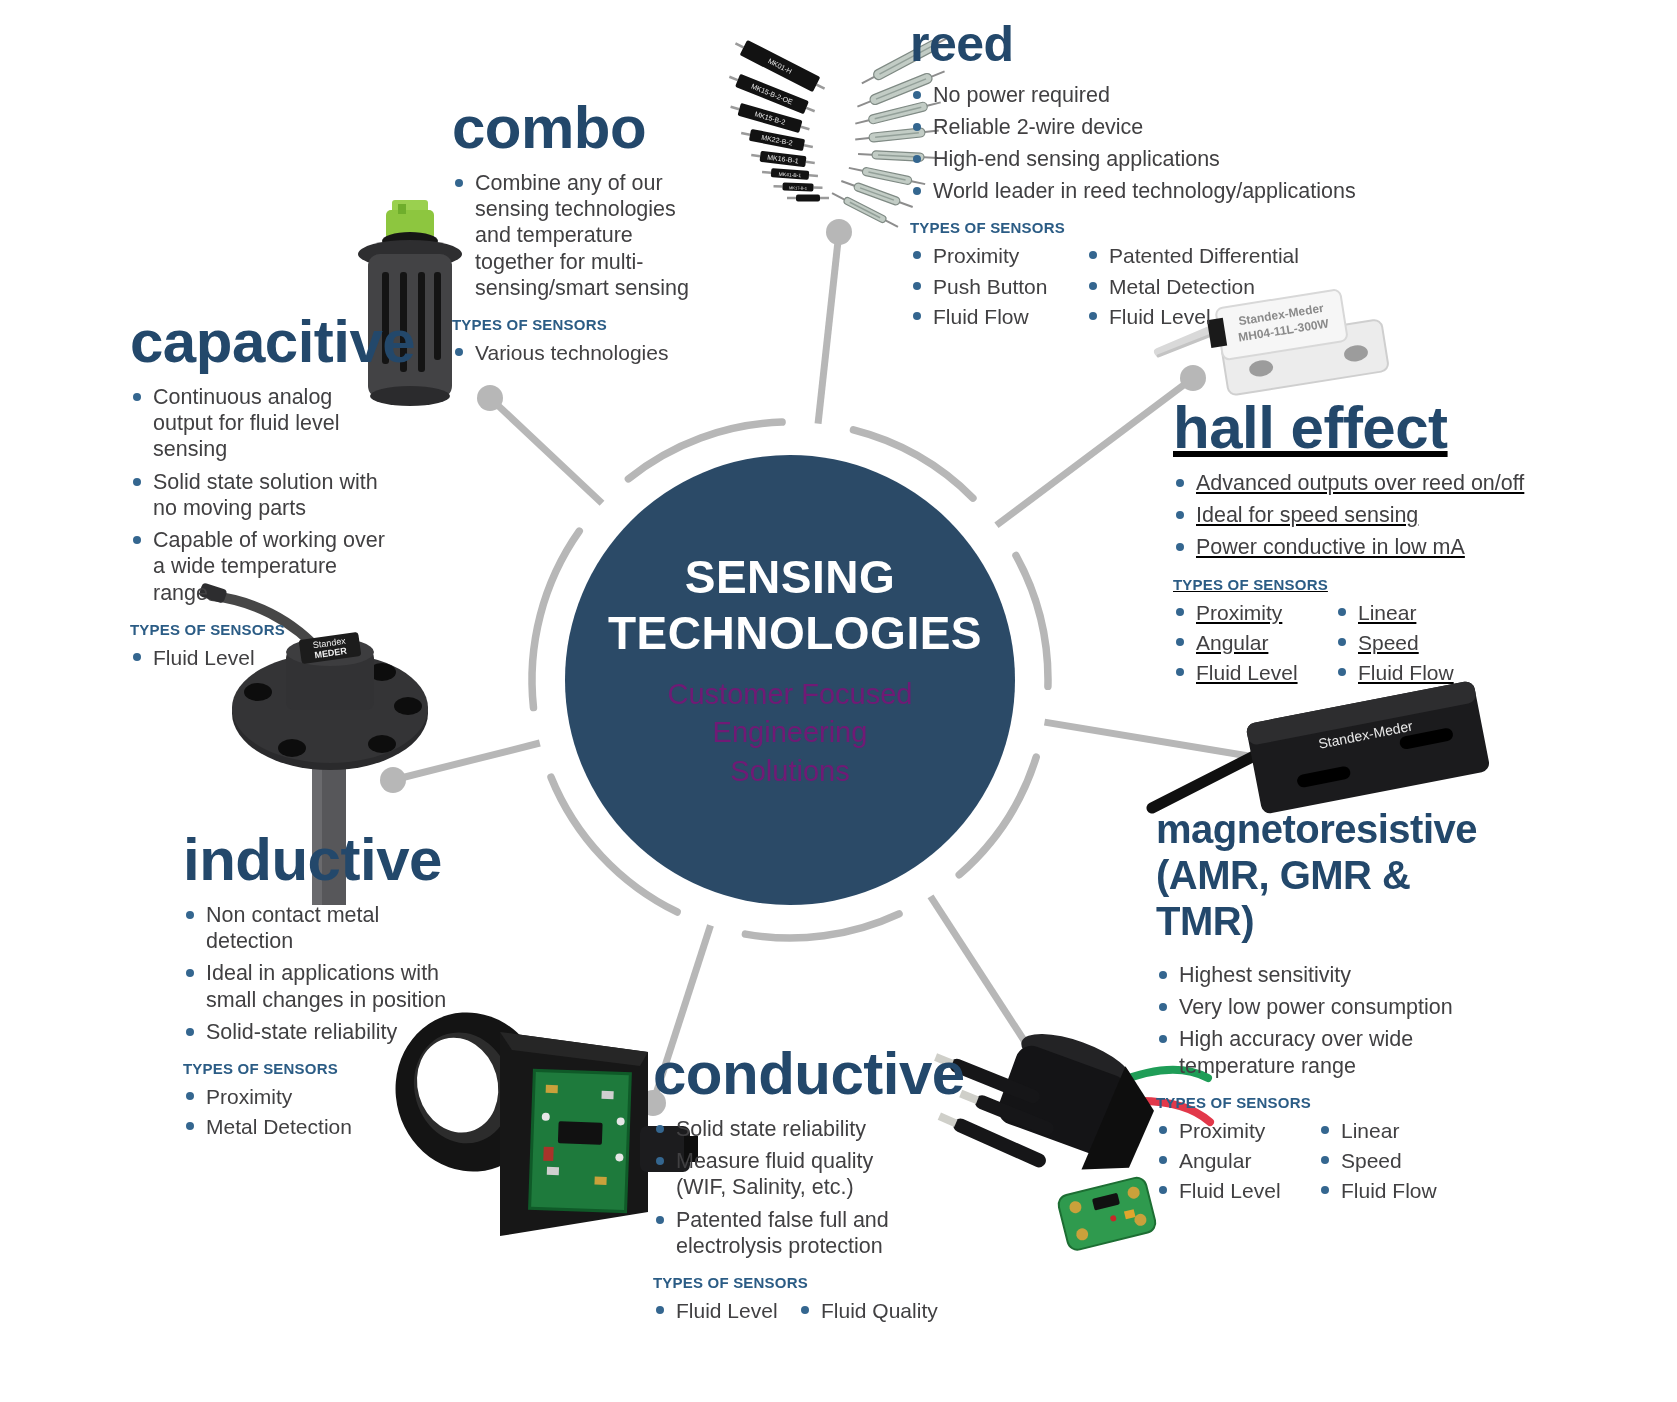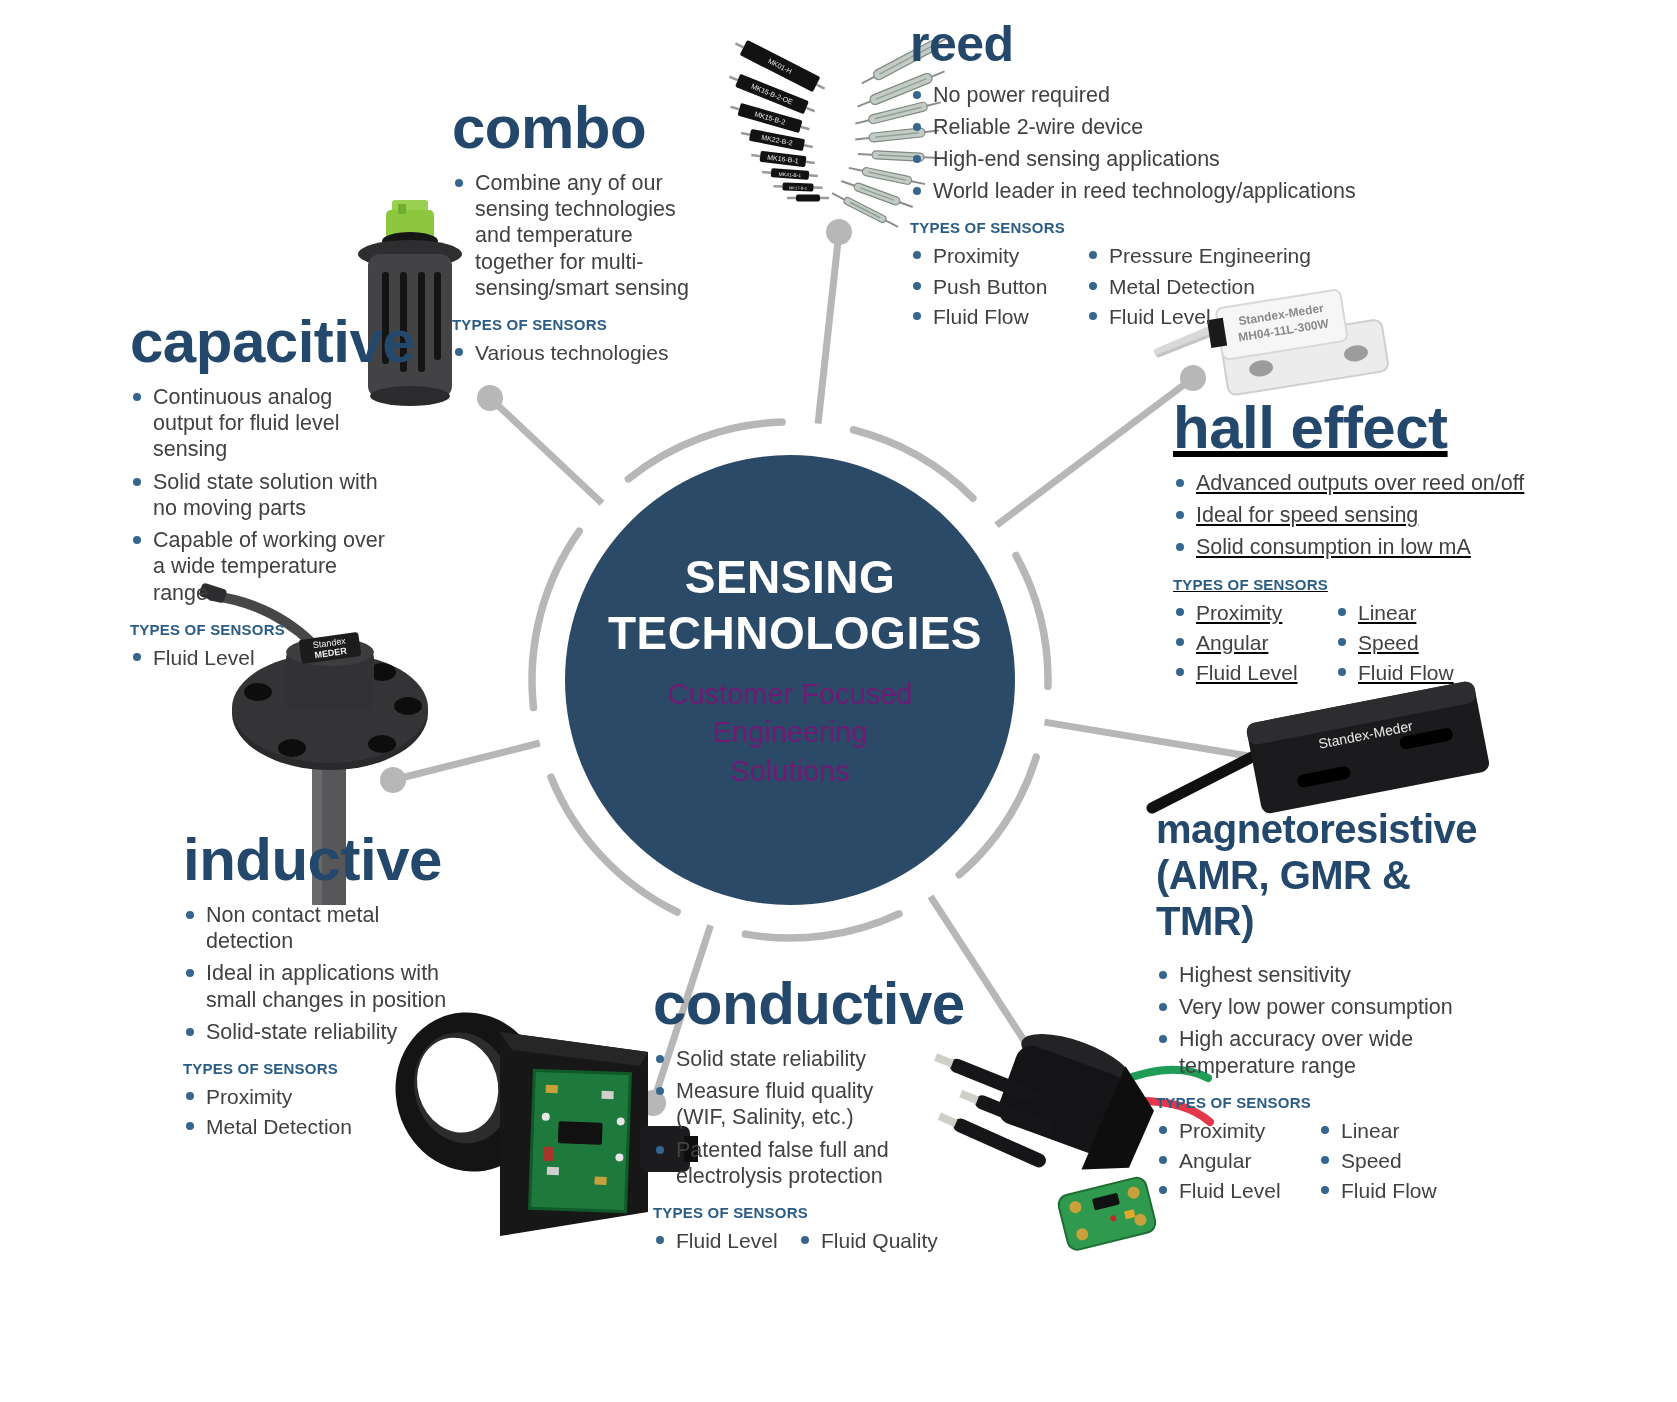--- a/index.html
+++ b/index.html
@@ -308,21 +308,21 @@
       <li>World leader in reed technology/applications</li>
     </ul>
     <div class="types-head">TYPES OF SENSORS</div>
     <div class="types-cols">
       <ul class="types" style="width:176px;">
         <li>Proximity</li>
         <li>Push Button</li>
         <li>Fluid Flow</li>
       </ul>
       <ul class="types">
-        <li>Pressure Engineering</li>
+        <li>Patented Differential</li>
         <li>Metal Detection</li>
         <li>Fluid Level</li>
       </ul>
     </div>
   </div>
 
   <div class="section" style="left:130px;top:310px;width:280px;">
     <div class="sec-title">capacitive</div>
     <ul class="bullets" style="width:256px;">
       <li>Continuous analog output for fluid level sensing</li>
@@ -333,21 +333,21 @@
     <ul class="types">
       <li>Fluid Level</li>
     </ul>
   </div>
 
   <div class="section" style="left:1173px;top:396px;width:360px;text-decoration:underline;">
     <div class="sec-title">hall effect</div>
     <ul class="bullets" style="width:352px;">
       <li>Advanced outputs over reed on/off</li>
       <li>Ideal for speed sensing</li>
-      <li>Solid consumption in low mA</li>
+      <li>Power conductive in low mA</li>
     </ul>
     <div class="types-head">TYPES OF SENSORS</div>
     <div class="types-cols">
       <ul class="types" style="width:162px;">
         <li>Proximity</li>
         <li>Angular</li>
         <li>Fluid Level</li>
       </ul>
       <ul class="types">
         <li>Linear</li>
@@ -387,21 +387,21 @@
       <li>Ideal in applications with small changes in position</li>
       <li>Solid-state reliability</li>
     </ul>
     <div class="types-head">TYPES OF SENSORS</div>
     <ul class="types">
       <li>Proximity</li>
       <li>Metal Detection</li>
     </ul>
   </div>
 
-  <div class="section" style="left:653px;top:972px;width:290px;">
+  <div class="section" style="left:653px;top:1042px;width:290px;">
     <div class="sec-title">conductive</div>
     <ul class="bullets" style="width:258px;">
       <li>Solid state reliability</li>
       <li>Measure fluid quality (WIF, Salinity, etc.)</li>
       <li>Patented false full and electrolysis protection</li>
     </ul>
     <div class="types-head">TYPES OF SENSORS</div>
     <div class="types-cols">
       <ul class="types" style="width:145px;">
         <li>Fluid Level</li>

